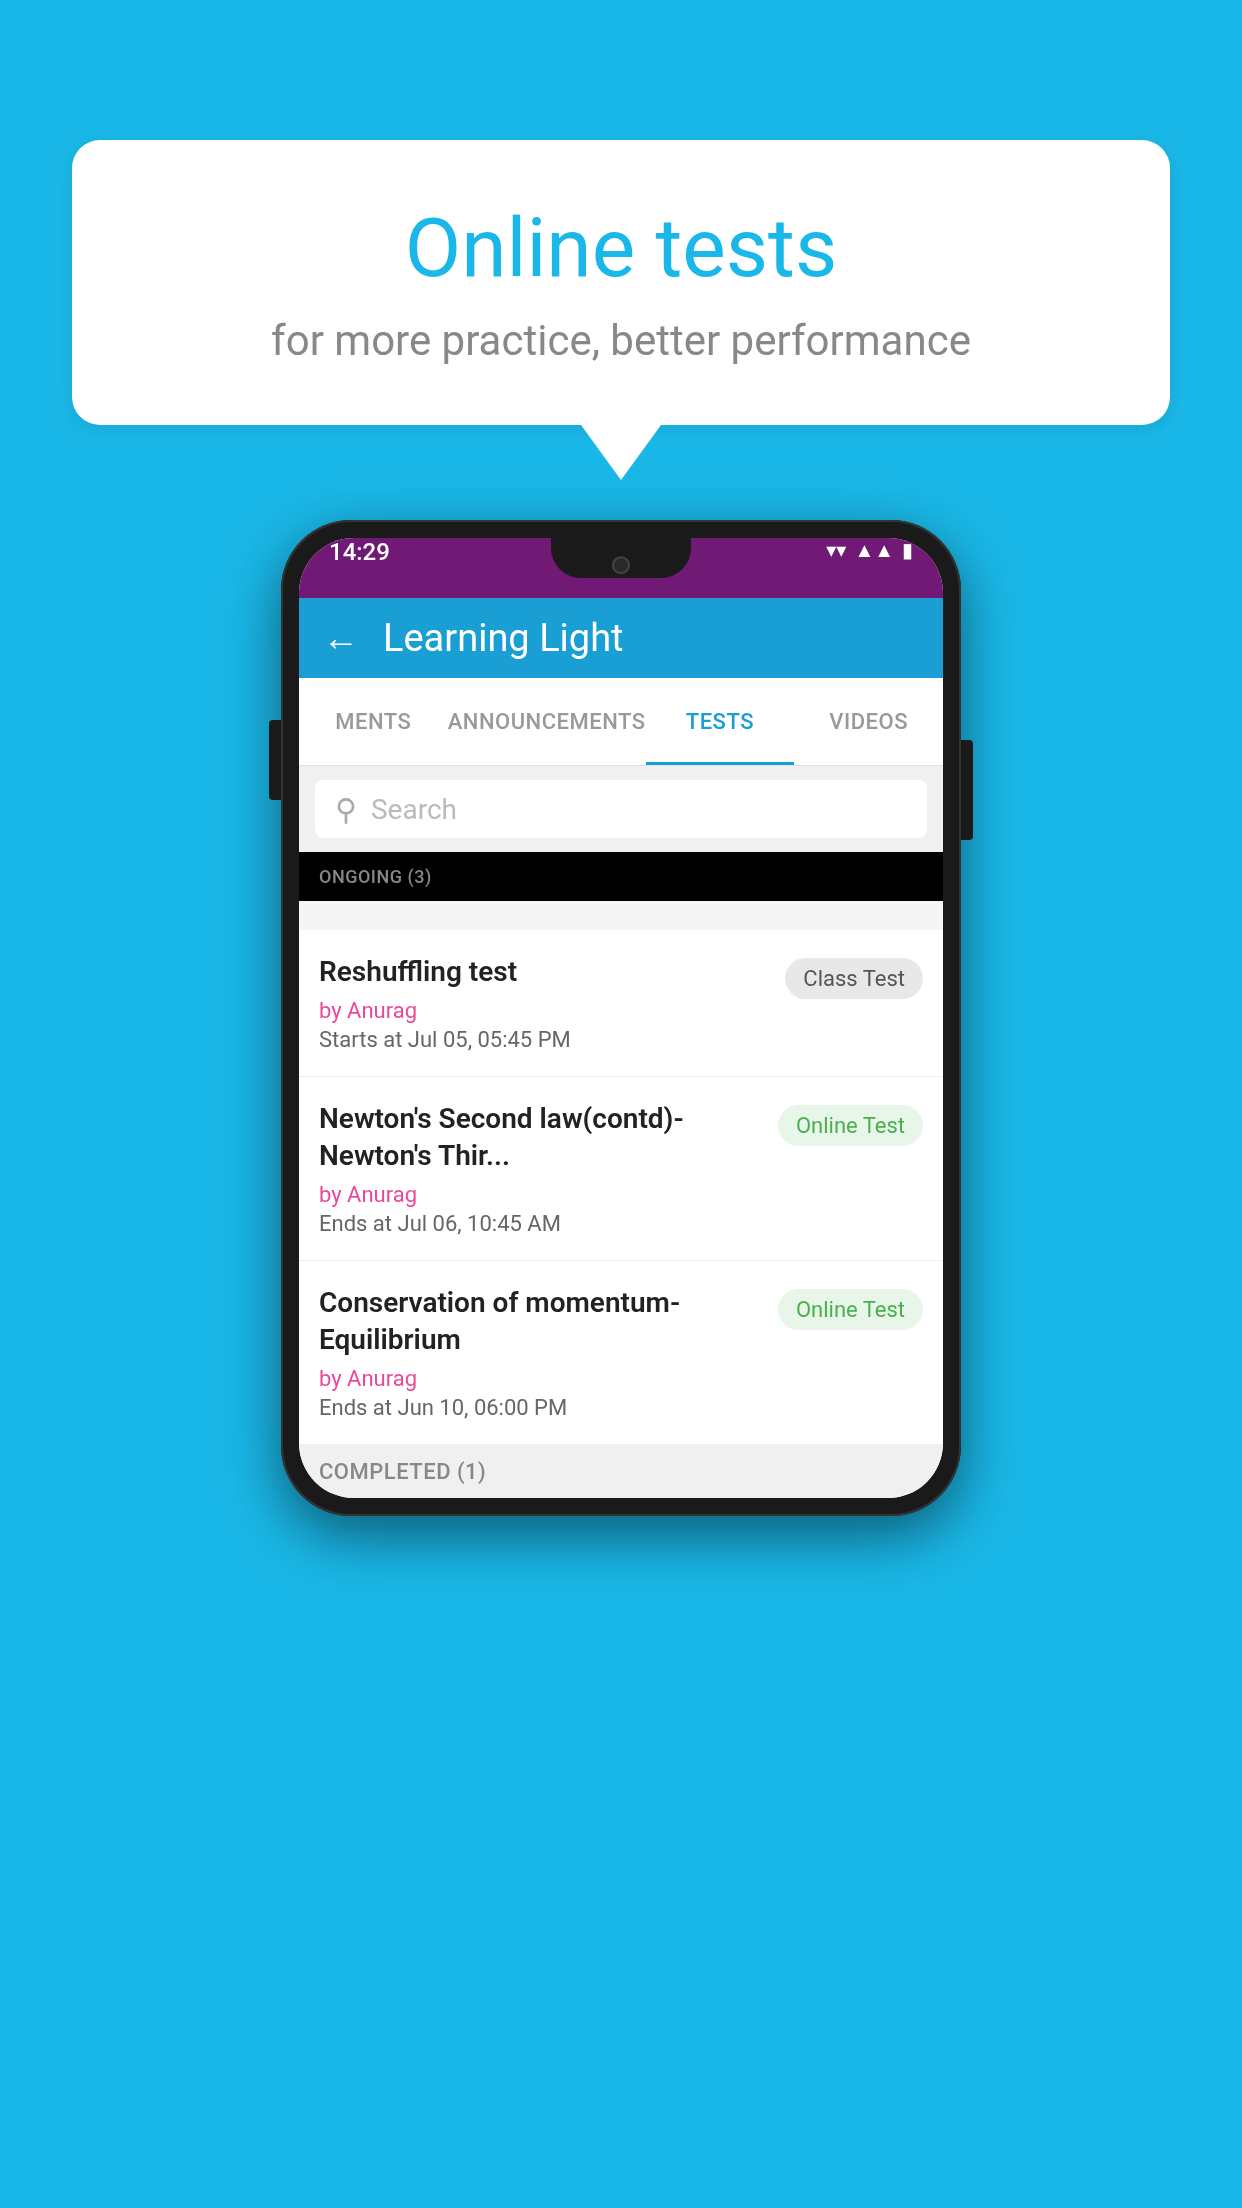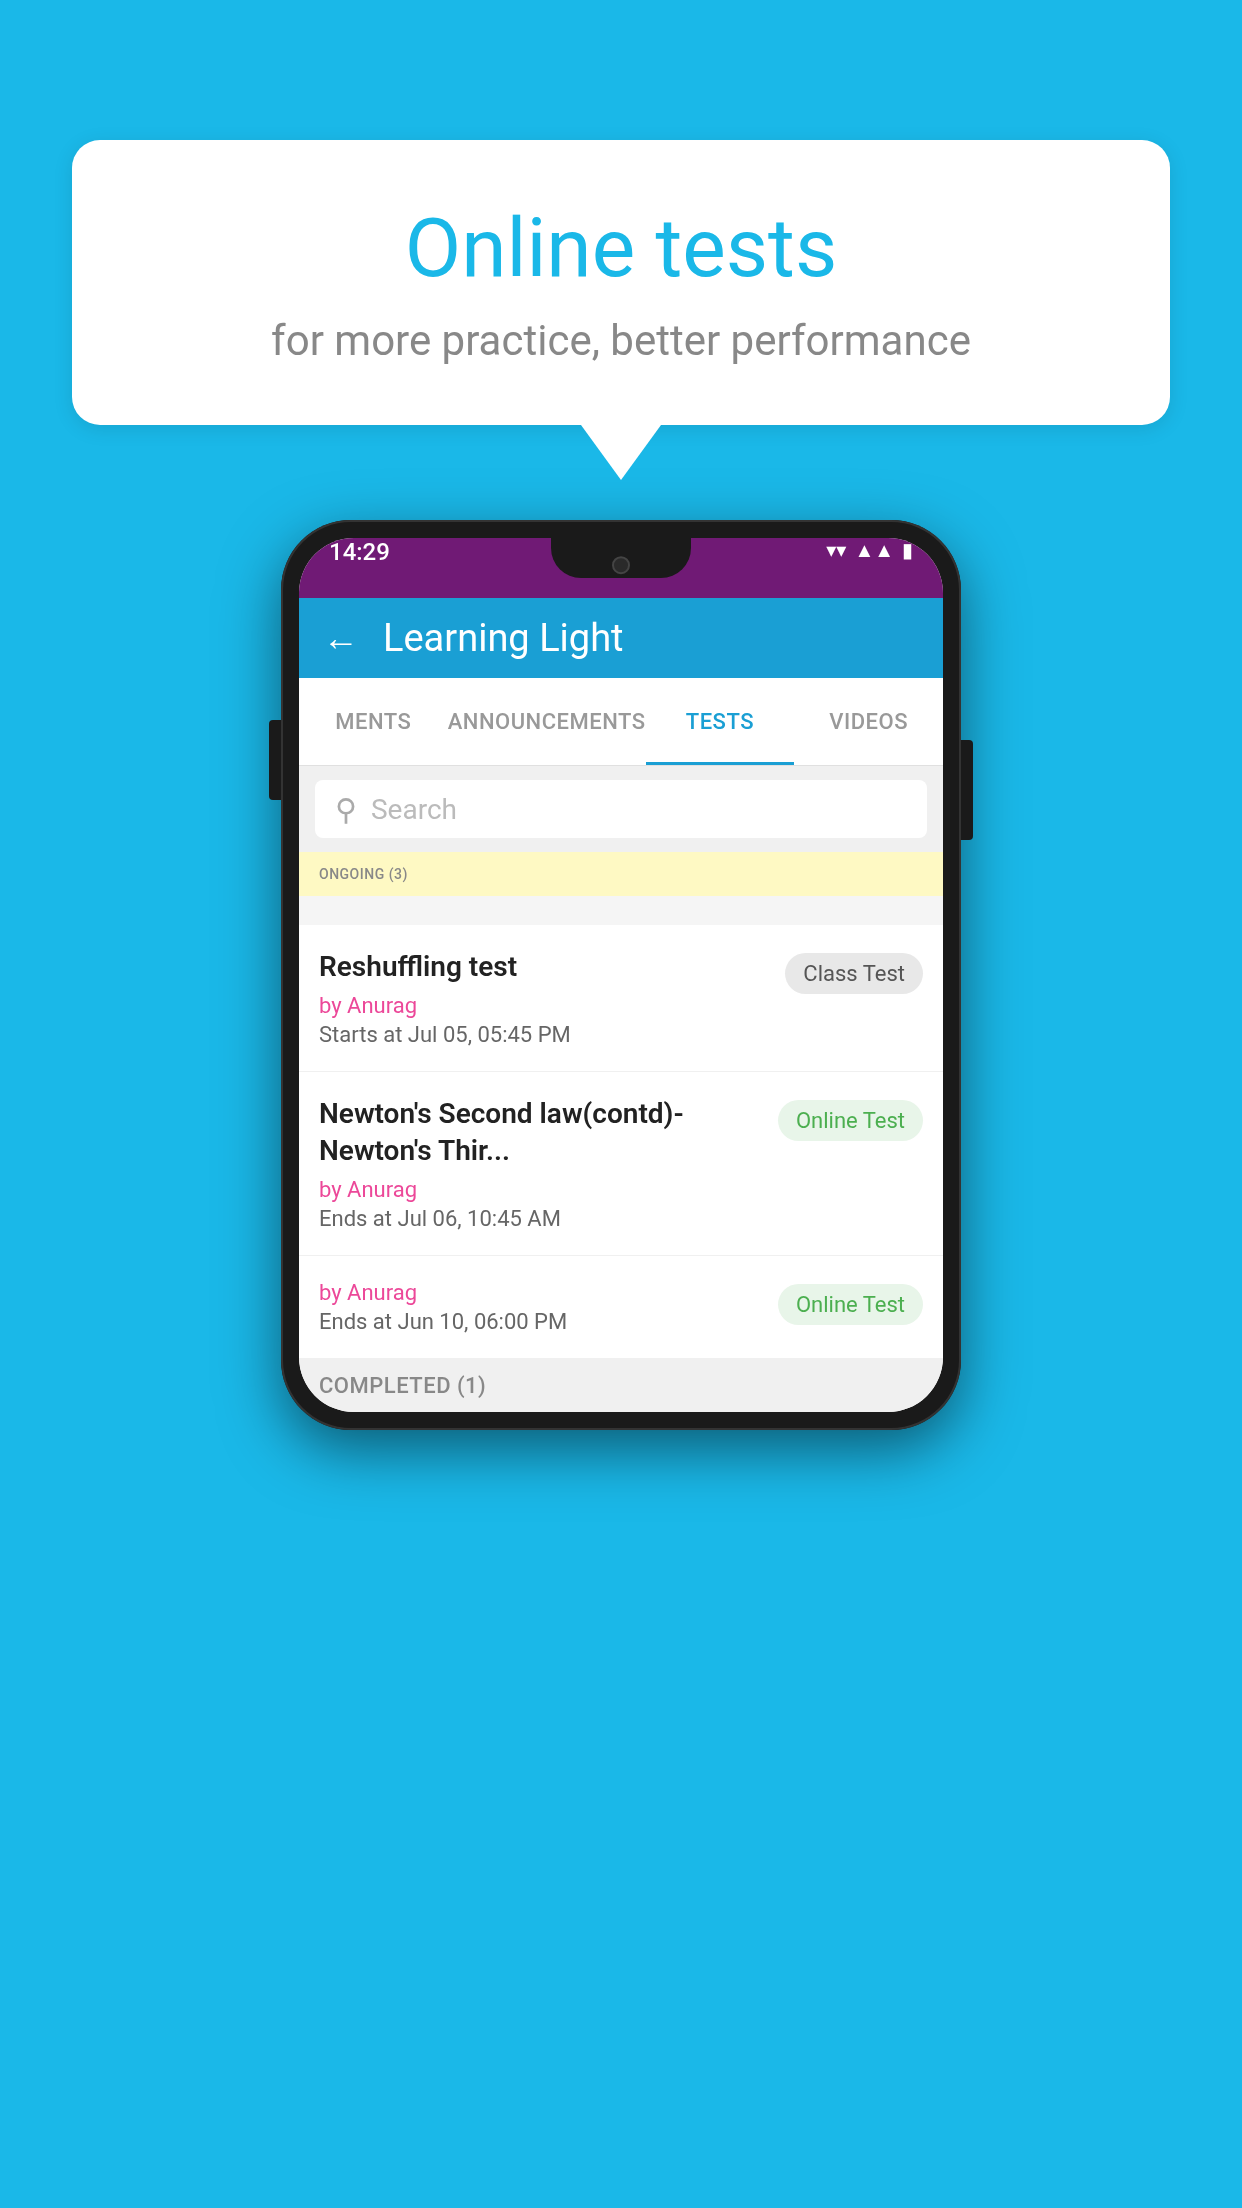--- a/index.html
+++ b/index.html
@@ -225,24 +225,24 @@
       font-size: 30px;
     }
 
     .search-placeholder {
       color: #bbb;
       font-size: 28px;
     }
 
     
     .section-header {
-      background: #fef9c3;
+      background: #000000;
       padding: 14px 20px;
       color: #888;
-      font-size: 14px;
+      font-size: 18px;
       font-weight: 500;
       letter-spacing: 0.5px;
     }
 
     
     .test-list {
       background: white;
       margin-top: 29px;
     }
 
@@ -379,20 +379,21 @@
           <div class="test-info">
             <div class="test-title">Newton's Second law(contd)-Newton's Thir...</div>
             <div class="test-author">by Anurag</div>
             <div class="test-date">Ends at  Jul 06, 10:45 AM</div>
           </div>
           <span class="test-badge badge-online">Online Test</span>
         </div>
 
         <div class="test-item">
           <div class="test-info">
+            <div class="test-title">Conservation of momentum-Equilibrium</div>
             <div class="test-author">by Anurag</div>
             <div class="test-date">Ends at  Jun 10, 06:00 PM</div>
           </div>
           <span class="test-badge badge-online">Online Test</span>
         </div>
 
       </div>
 
       <div class="completed-header">COMPLETED (1)</div>
 

